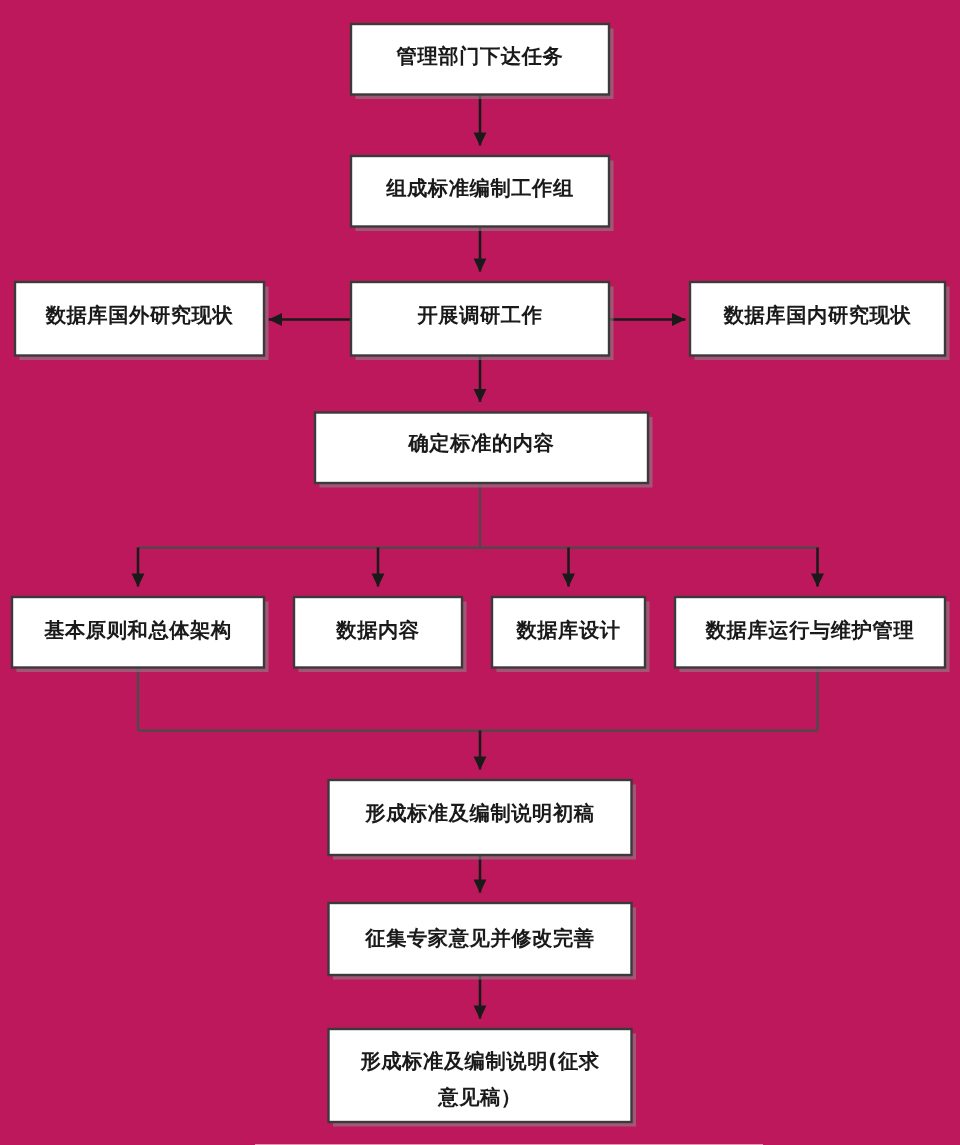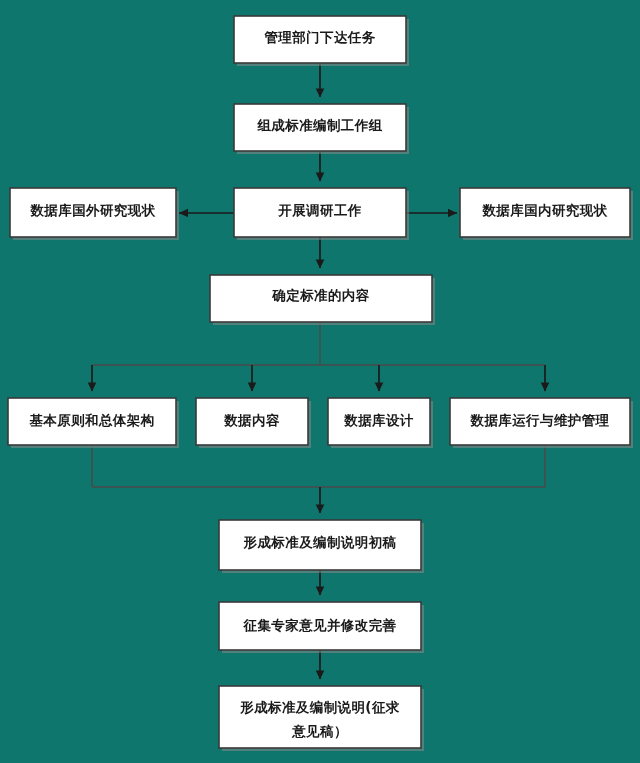--- a/index.html
+++ b/index.html
@@ -10,21 +10,21 @@
   body {
     width: 640px;
     height: 763px;
     font-family: "DejaVu Sans", "Liberation Sans", sans-serif;
     overflow: hidden;
   }
   #chart-root {
     position: relative;
     width: 640px;
     height: 763px;
-    background: #0f766e;
+    background: #be185d;
   }
   svg.flow-canvas {
     position: absolute;
     top: 0;
     left: 0;
     width: 640px;
     height: 763px;
     display: block;
   }
   .node-rect {

